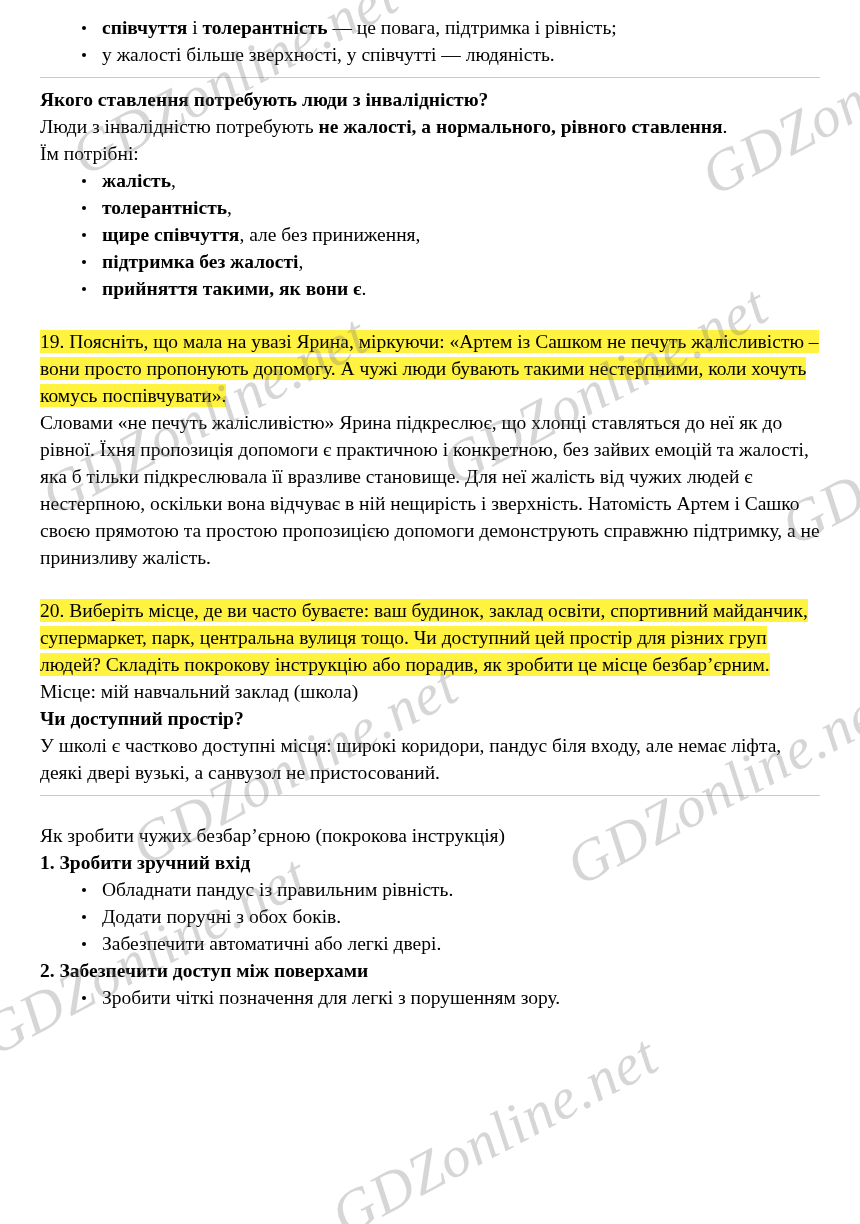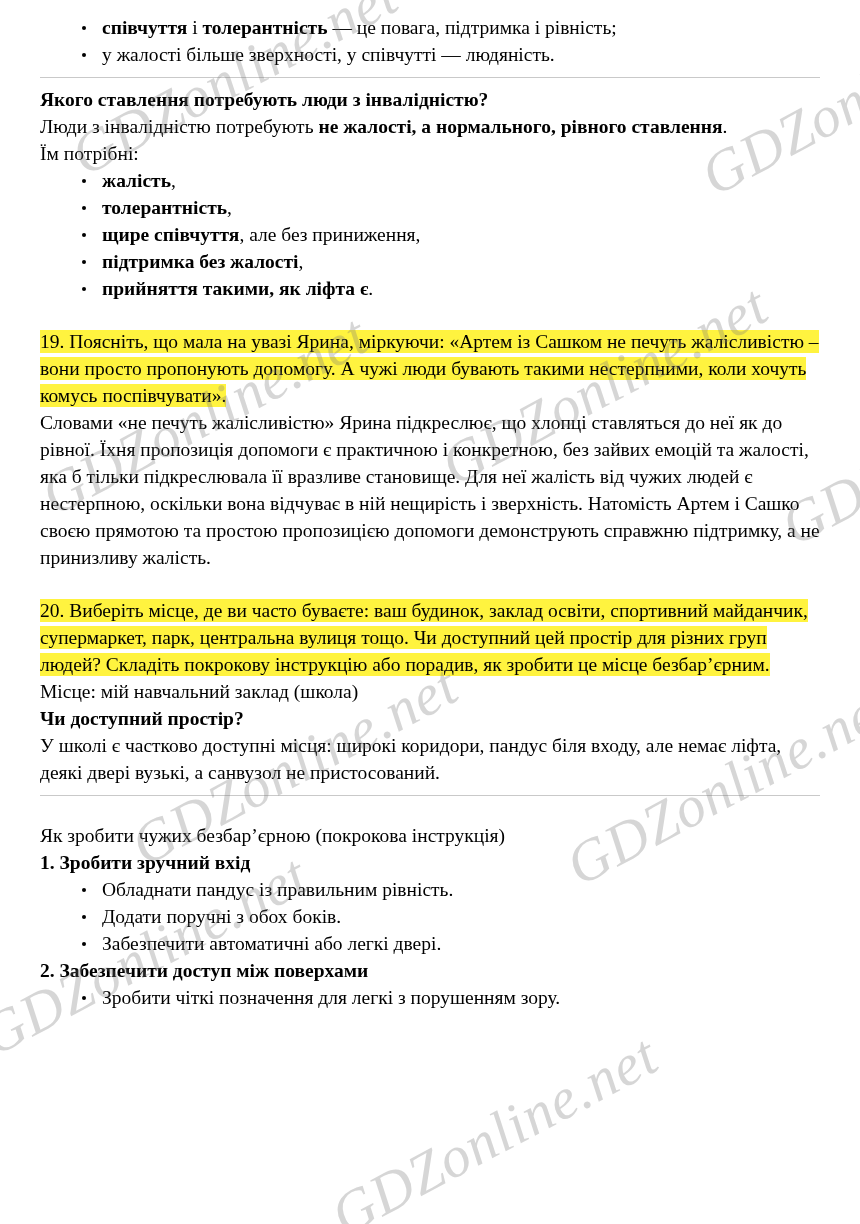--- a/index.html
+++ b/index.html
@@ -119,21 +119,21 @@
     <div class="txt bold">Якого ставлення потребують люди з інвалідністю?</div>
     <div class="txt">
       <span>Люди з інвалідністю потребують </span><span class="bold">не жалості, а нормального, рівного ставлення</span><span>.</span>
     </div>
     <div class="txt">Їм потрібні:</div>
     <ul class="bullets" id="needs-bullets">
         <li><span class="bold">жалість</span><span>,</span></li>
         <li><span class="bold">толерантність</span><span>,</span></li>
         <li><span class="bold">щире співчуття</span><span>, але без приниження,</span></li>
         <li><span class="bold">підтримка без жалості</span><span>,</span></li>
-        <li><span class="bold">прийняття такими, як ліфта є</span><span>.</span></li>
+        <li><span class="bold">прийняття такими, як вони є</span><span>.</span></li>
       </ul>
   </div>
 
   <div class="gap-lg"></div>
 
   <div>
     <div class="q-block"><span class="hl">19. Поясніть, що мала на увазі Ярина, міркуючи: «Артем із Сашком не печуть жалісливістю – вони просто пропонують допомогу. А чужі люди бувають такими нестерпними, коли хочуть комусь поспівчувати».</span></div>
     <div class="para">Словами «не печуть жалісливістю» Ярина підкреслює, що хлопці ставляться до неї як до рівної. Їхня пропозиція допомоги є практичною і конкретною, без зайвих емоцій та жалості, яка б тільки підкреслювала її вразливе становище. Для неї жалість від чужих людей є нестерпною, оскільки вона відчуває в ній нещирість і зверхність. Натомість Артем і Сашко своєю прямотою та простою пропозицією допомоги демонструють справжню підтримку, а не принизливу жалість.</div>
   </div>
 

